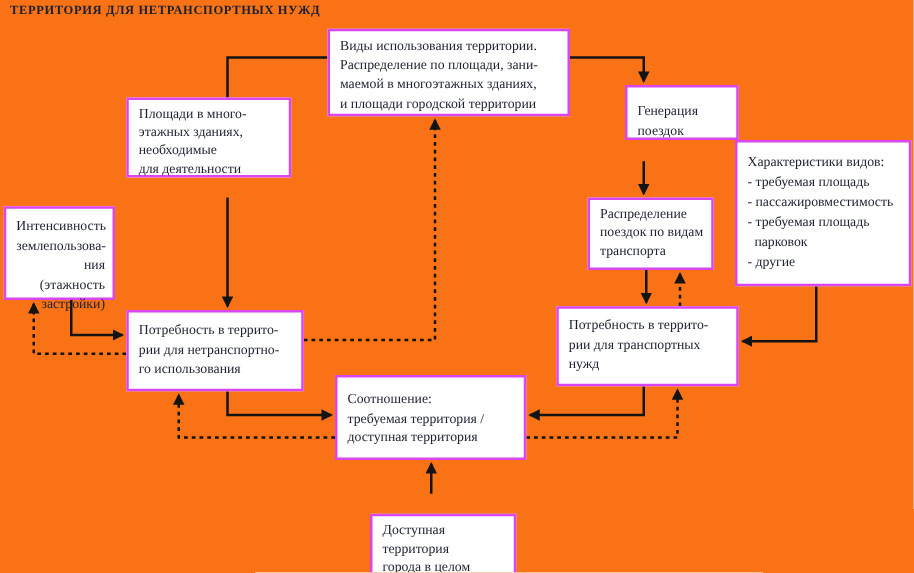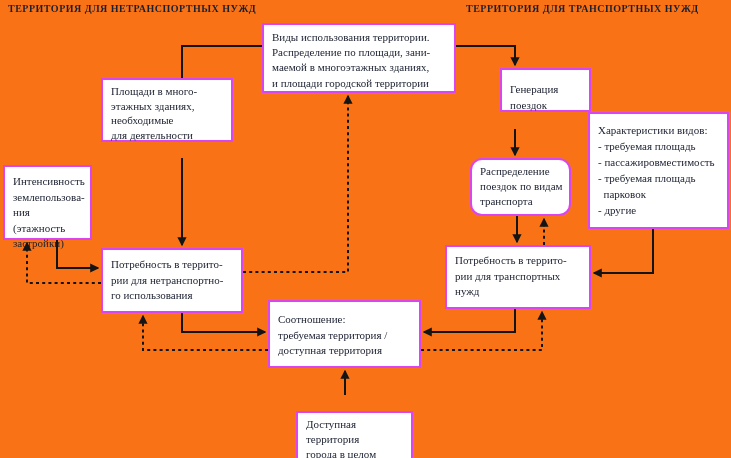--- a/index.html
+++ b/index.html
@@ -14,26 +14,26 @@
   }
   .hdr-left{left:8px;top:3px;}
   .hdr-right{left:466px;top:3px;}
   .node{
     position:absolute;z-index:2;box-sizing:border-box;background:#fff;
     border:2px solid #d946ef;font-size:11px;line-height:15.5px;
     padding:6px 6px 4px 8px;white-space:pre-wrap;color:#1b2030;
   }
   .n-land-use{left:262px;top:23px;width:194px;height:70px;padding-top:5px;line-height:15.2px;}
   .n-floor-space{left:101px;top:78px;width:132px;height:64px;padding-top:4px;line-height:14.6px;}
-  .n-intensity{left:3px;top:165px;width:89px;height:75px;padding-top:7px;}
+  .n-intensity{left:3px;top:165px;width:89px;height:75px;padding-top:7px;text-align:right;}
   .n-nontransport{left:101px;top:248px;width:142px;height:65px;padding-top:7px;}
   .n-ratio{left:268px;top:300px;width:153px;height:68px;padding-top:10px;}
   .n-available{left:296px;top:395px;width:117px;height:57px;padding-top:4px;line-height:15px;margin-top:16px;}
   .n-trip-gen{left:500px;top:68px;width:91px;height:44px;padding-top:11px;line-height:16px;}
-  .n-modal-split{left:470px;top:158px;width:101px;height:58px;padding-top:4px;line-height:15px;border-radius:12px;}
+  .n-modal-split{left:470px;top:158px;width:101px;height:58px;padding-top:4px;line-height:15px;}
   .n-transport-need{left:445px;top:245px;width:146px;height:64px;padding-top:6px;}
   .n-characteristics{left:588px;top:112px;width:141px;height:117px;padding-top:8px;line-height:16px;}
 </style>
 </head>
 <body>
 
 <div class="stage">
 
   <svg class="wires" width="731" height="458" viewBox="0 0 731 458">
     <defs>
@@ -58,21 +58,20 @@
         <path d="M101,283 L27,283 L27,243" marker-end="url(#ah)"></path>
         <path d="M268,350 L143,350 L143,316" marker-end="url(#ah)"></path>
         <path d="M421,350 L542,350 L542,312" marker-end="url(#ah)"></path>
         <path d="M544,245 L544,219" marker-end="url(#ah)"></path>
         <path d="M243,272 L348,272 L348,96" marker-end="url(#ah)"></path>
       </g>
     </g>
   </svg>
 
   <div class="hdr hdr-left">ТЕРРИТОРИЯ ДЛЯ НЕТРАНСПОРТНЫХ НУЖД</div>
-  <div class="hdr hdr-right">ТЕРРИТОРИЯ ДЛЯ ТРАНСПОРТНЫХ НУЖД</div>
 
   <div class="node n-land-use">Виды использования территории.
 Распределение по площади, зани-
 маемой в многоэтажных зданиях,
 и площади городской территории</div>
 
   <div class="node n-floor-space">Площади в много-
 этажных зданиях,
 необходимые
 для деятельности</div>

